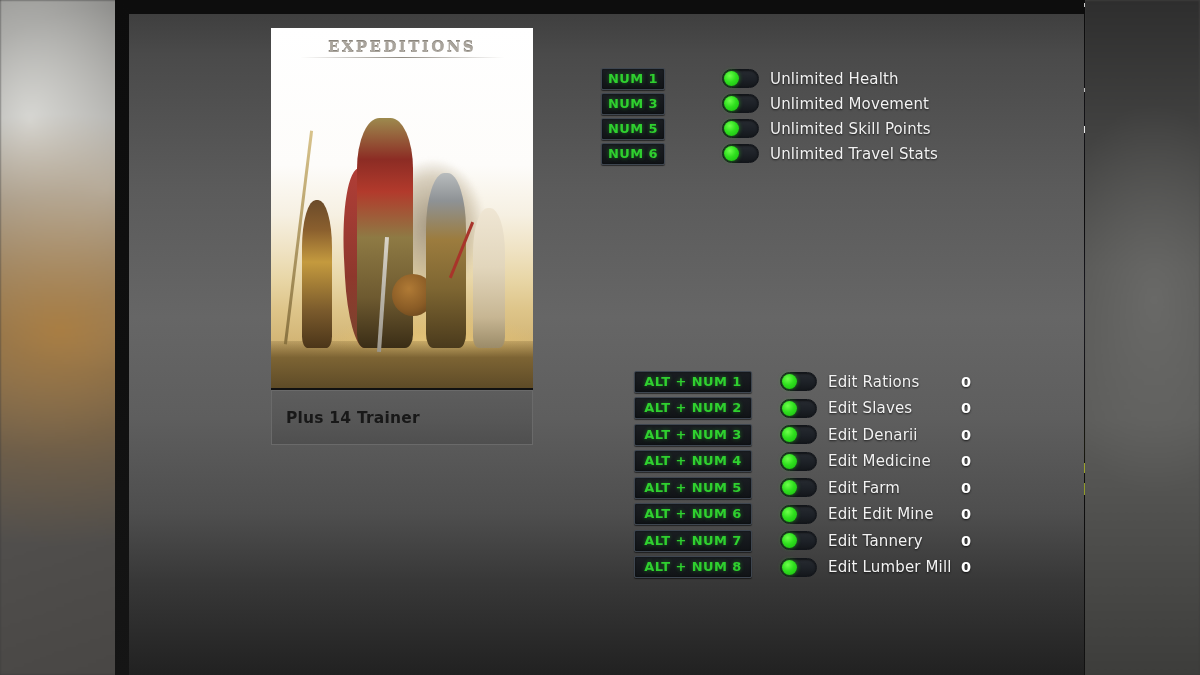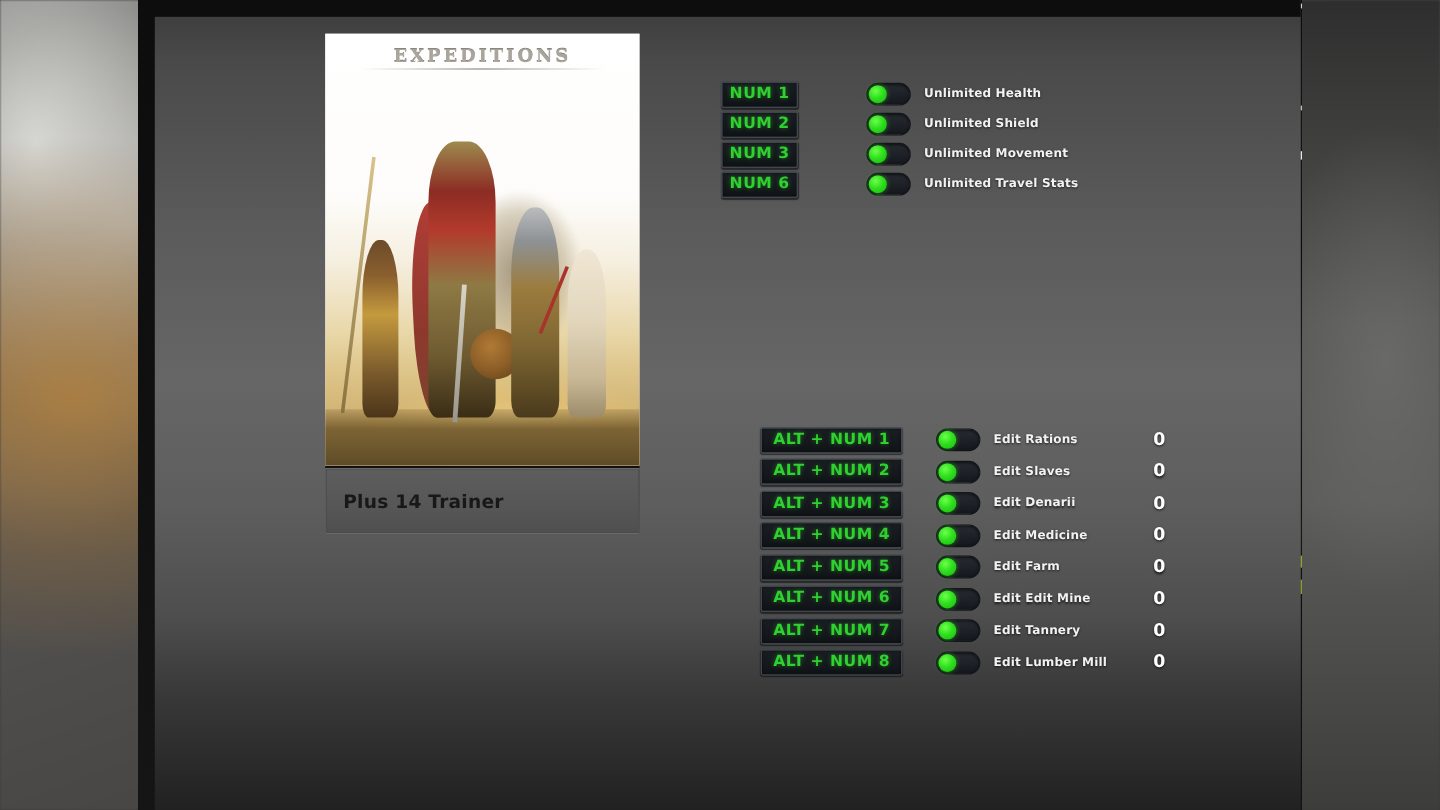--- a/index.html
+++ b/index.html
@@ -137,21 +137,21 @@
   }
   #cover-title-text {
     padding-left:14px; font-size:15.5px; font-weight:700; color:#181818;
     letter-spacing:0.2px;
     text-align:center;
   }
 
   
   .opt-group { position:absolute; z-index:12; }
   #group-top  { left: 486px; top: 68px; }
-  #group-edit { left: 484px; top: 356px; padding-left: 35px; }
+  #group-edit { left: 484px; top: 371px; padding-left: 35px; }
 
   .opt-row { display:flex; align-items:center; margin-bottom: 4px; height: 21px; }
   #group-edit .opt-row { margin-bottom: 5.5px; }
 
   .hotkey {
     background: linear-gradient(180deg,#1a1d22 0%,#15181c 55%,#101316 100%);
     border:1px solid #3e4650;
     border-radius:2px;
     color:#2fd02f;
     font-size:13px; font-weight:700; letter-spacing:0.4px;
@@ -172,21 +172,21 @@
   }
   .knob {
     position:absolute; left:1px; top:1px; width:15px; height:15px; border-radius:50%;
     background: radial-gradient(circle at 38% 32%, #6dff4b 0%, #2fe01e 45%, #17b90e 100%);
     box-shadow: 0 0 4px rgba(47,224,30,0.55);
   }
   #group-top .toggle { margin-left: 57px; }
   #group-edit .toggle { margin-left: 28px; }
 
   .opt-label {
-    color:#f2f2f2; font-size:10px; font-weight:700; letter-spacing:0.15px;
+    color:#f2f2f2; font-size:15px; font-weight:400; letter-spacing:0.15px;
     white-space:nowrap;
     text-shadow: 0 1px 2px rgba(0,0,0,0.7);
   }
   #group-top .opt-label { margin-left: 11px; }
   #group-edit .opt-label { margin-left: 11px; }
 
   .opt-value {
     position:absolute; left: 327px;
     color:#ffffff; font-size:14.5px; font-weight:700;
     text-shadow: 0 1px 2px rgba(0,0,0,0.75);
@@ -238,34 +238,34 @@
 
   <div class="opt-group" id="group-top">
       <div class="opt-row">
         <div class="hotkey">NUM 1</div>
         <div class="toggle">
           <div class="knob"></div>
         </div>
         <div class="opt-label">Unlimited Health</div>
       </div>
       <div class="opt-row">
-        <div class="hotkey">NUM 2</div>
-        <div class="toggle">
-          <div class="knob"></div>
-        </div>
-        <div class="opt-label">Unlimited Shield</div>
-      </div>
-      <div class="opt-row">
         <div class="hotkey">NUM 3</div>
         <div class="toggle">
           <div class="knob"></div>
         </div>
         <div class="opt-label">Unlimited Movement</div>
       </div>
       <div class="opt-row">
+        <div class="hotkey">NUM 5</div>
+        <div class="toggle">
+          <div class="knob"></div>
+        </div>
+        <div class="opt-label">Unlimited Skill Points</div>
+      </div>
+      <div class="opt-row">
         <div class="hotkey">NUM 6</div>
         <div class="toggle">
           <div class="knob"></div>
         </div>
         <div class="opt-label">Unlimited Travel Stats</div>
       </div>
     </div>
 
   <div class="opt-group" id="group-edit">
       <div class="opt-row">

